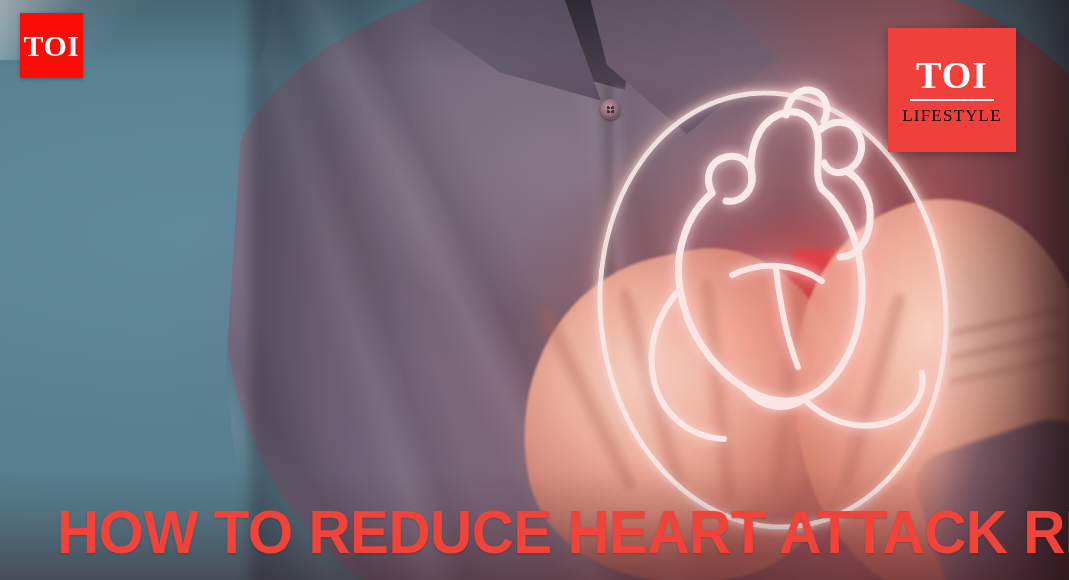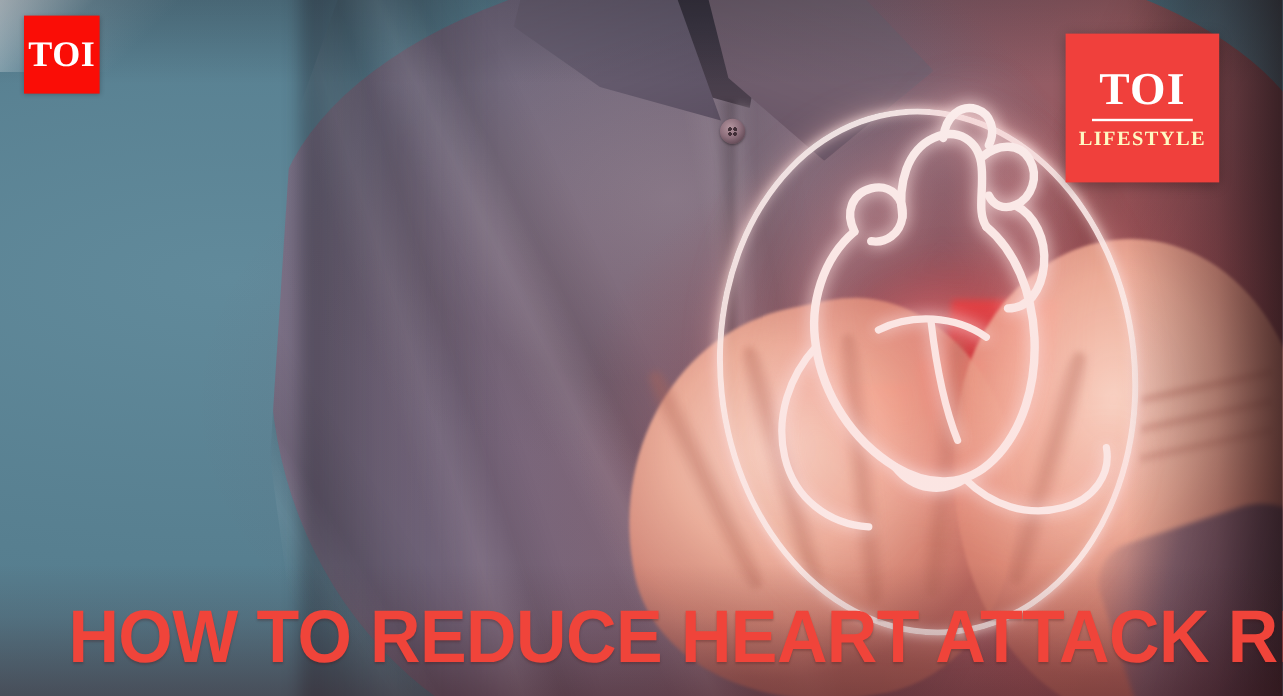--- a/index.html
+++ b/index.html
@@ -243,23 +243,23 @@
     font-family: "Liberation Serif", "DejaVu Serif", serif;
     font-weight: 700;
     font-size: 38px;
     line-height: 1;
     letter-spacing: 1px;
   }
   #toi-lifestyle .tl-rule {
     width: 84px; height: 2px; background: #fff; margin: 5px 0 6px;
   }
   #toi-lifestyle .tl-sub {
-    color: #fef9c3;
+    color: #000000;
     font-family: "Liberation Serif", "DejaVu Serif", serif;
-    font-weight: 700;
+    font-weight: 400;
     font-size: 17px;
     letter-spacing: 1.2px;
     line-height: 1;
   }
 
   
   #headline {
     left: 57px;
     bottom: 20px;
     width: 960px;

